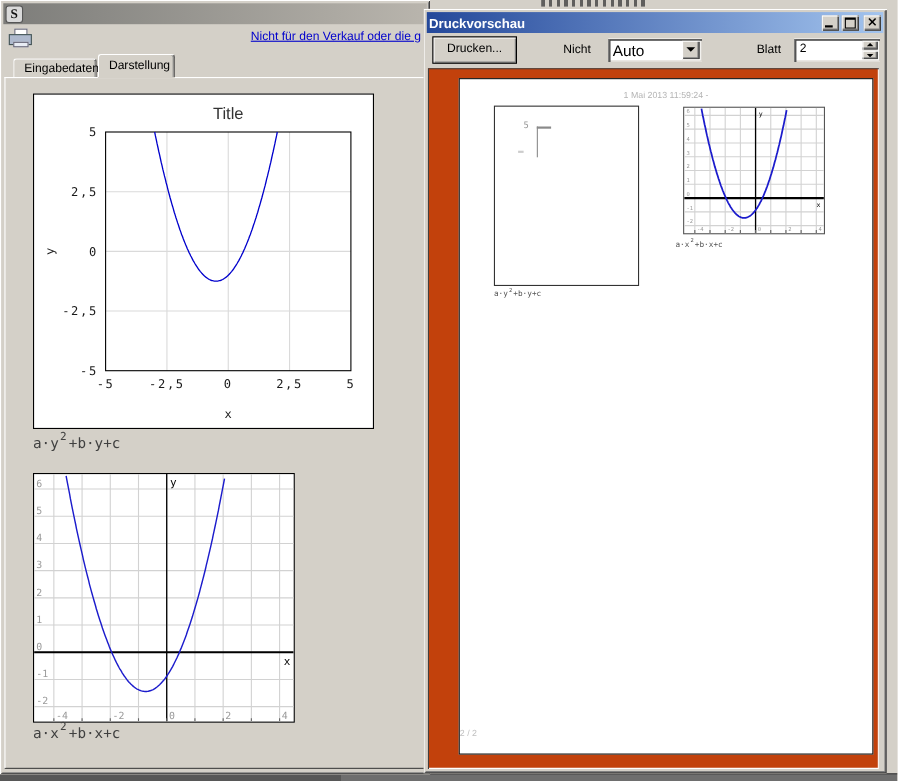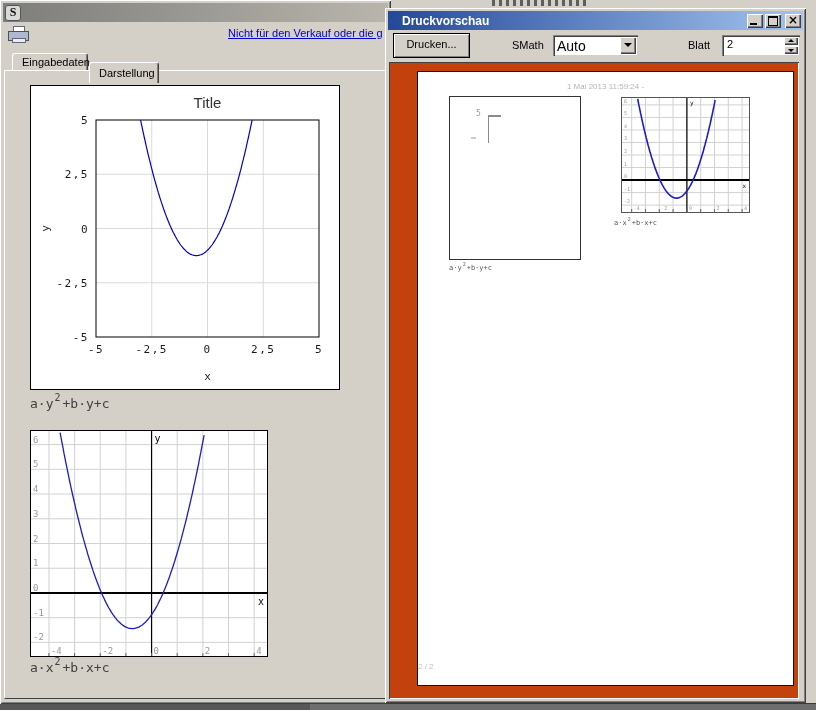--- a/index.html
+++ b/index.html
@@ -105,21 +105,21 @@
 
     <div class="printer">
       <div class="paper"></div>
       <div class="body"></div>
       <div class="tray"></div>
     </div>
 
     <a class="link">Nicht für den Verkauf oder die g</a>
 
     <div class="tab inactive" style="left:12px;width:76px;box-sizing:border-box;">Eingabedaten</div>
-    <div class="tab active" style="left:89px;width:70px;box-sizing:border-box;margin-top:13px;">Darstellung</div>
+    <div class="tab active" style="left:89px;width:70px;box-sizing:border-box;">Darstellung</div>
 
     <div class="tabpage"></div>
 
     <div class="plotbox" id="plot1host" style="left:30px;top:85px;width:310px;height:305px;">
         <svg width="308" height="303">
           <line x1="120.75" y1="34" x2="120.75" y2="251" stroke="#dadada" stroke-width="1"></line>
           <line x1="176.5" y1="34" x2="176.5" y2="251" stroke="#dadada" stroke-width="1"></line>
           <line x1="232.25" y1="34" x2="232.25" y2="251" stroke="#dadada" stroke-width="1"></line>
           <line x1="65" y1="196.75" x2="288" y2="196.75" stroke="#dadada" stroke-width="1"></line>
           <line x1="65" y1="142.5" x2="288" y2="142.5" stroke="#dadada" stroke-width="1"></line>
@@ -197,35 +197,35 @@
         </svg>
       </div>
 
     <div class="fml" style="left:30px;top:658px;">
       <span>a·x</span><sup>2</sup><span>+b·x+c</span>
     </div>
   </div>
 
   <div class="window raised" style="left:385px;top:8px;width:421px;height:695px;z-index:2;">
     <div class="titlebar tb-active">
-      <div class="caption" style="color:#fff;margin-left:12px;">Druckvorschau</div>
+      <div class="caption" style="color:#fff;margin-left:0;">Druckvorschau</div>
       <div class="cap-btn btn3d">
         <div class="glyph-min"></div>
       </div>
       <div class="cap-btn btn3d">
         <div class="glyph-max"></div>
       </div>
       <div class="cap-btn btn3d" style="margin-left:4px;">
         <div class="glyph-close">×</div>
       </div>
     </div>
 
     <div class="push-btn" style="left:8px;top:25px;width:75px;height:23px;line-height:21px;">Drucken...</div>
 
-    <div class="toolbar-label" style="left:127px;top:31px;">SMath</div>
+    <div class="toolbar-label" style="left:127px;top:31px;">Nicht</div>
     <div class="combo" style="left:168px;top:27px;width:85px;height:21px;">
       <span class="val">Auto</span>
       <div class="combo-btn btn3d">
         <div class="arr-down"></div>
       </div>
     </div>
 
     <div class="toolbar-label" style="left:303px;top:31px;">Blatt</div>
     <div class="spin" style="left:337px;top:27px;width:78px;height:21px;">
       <span class="val">2</span>

